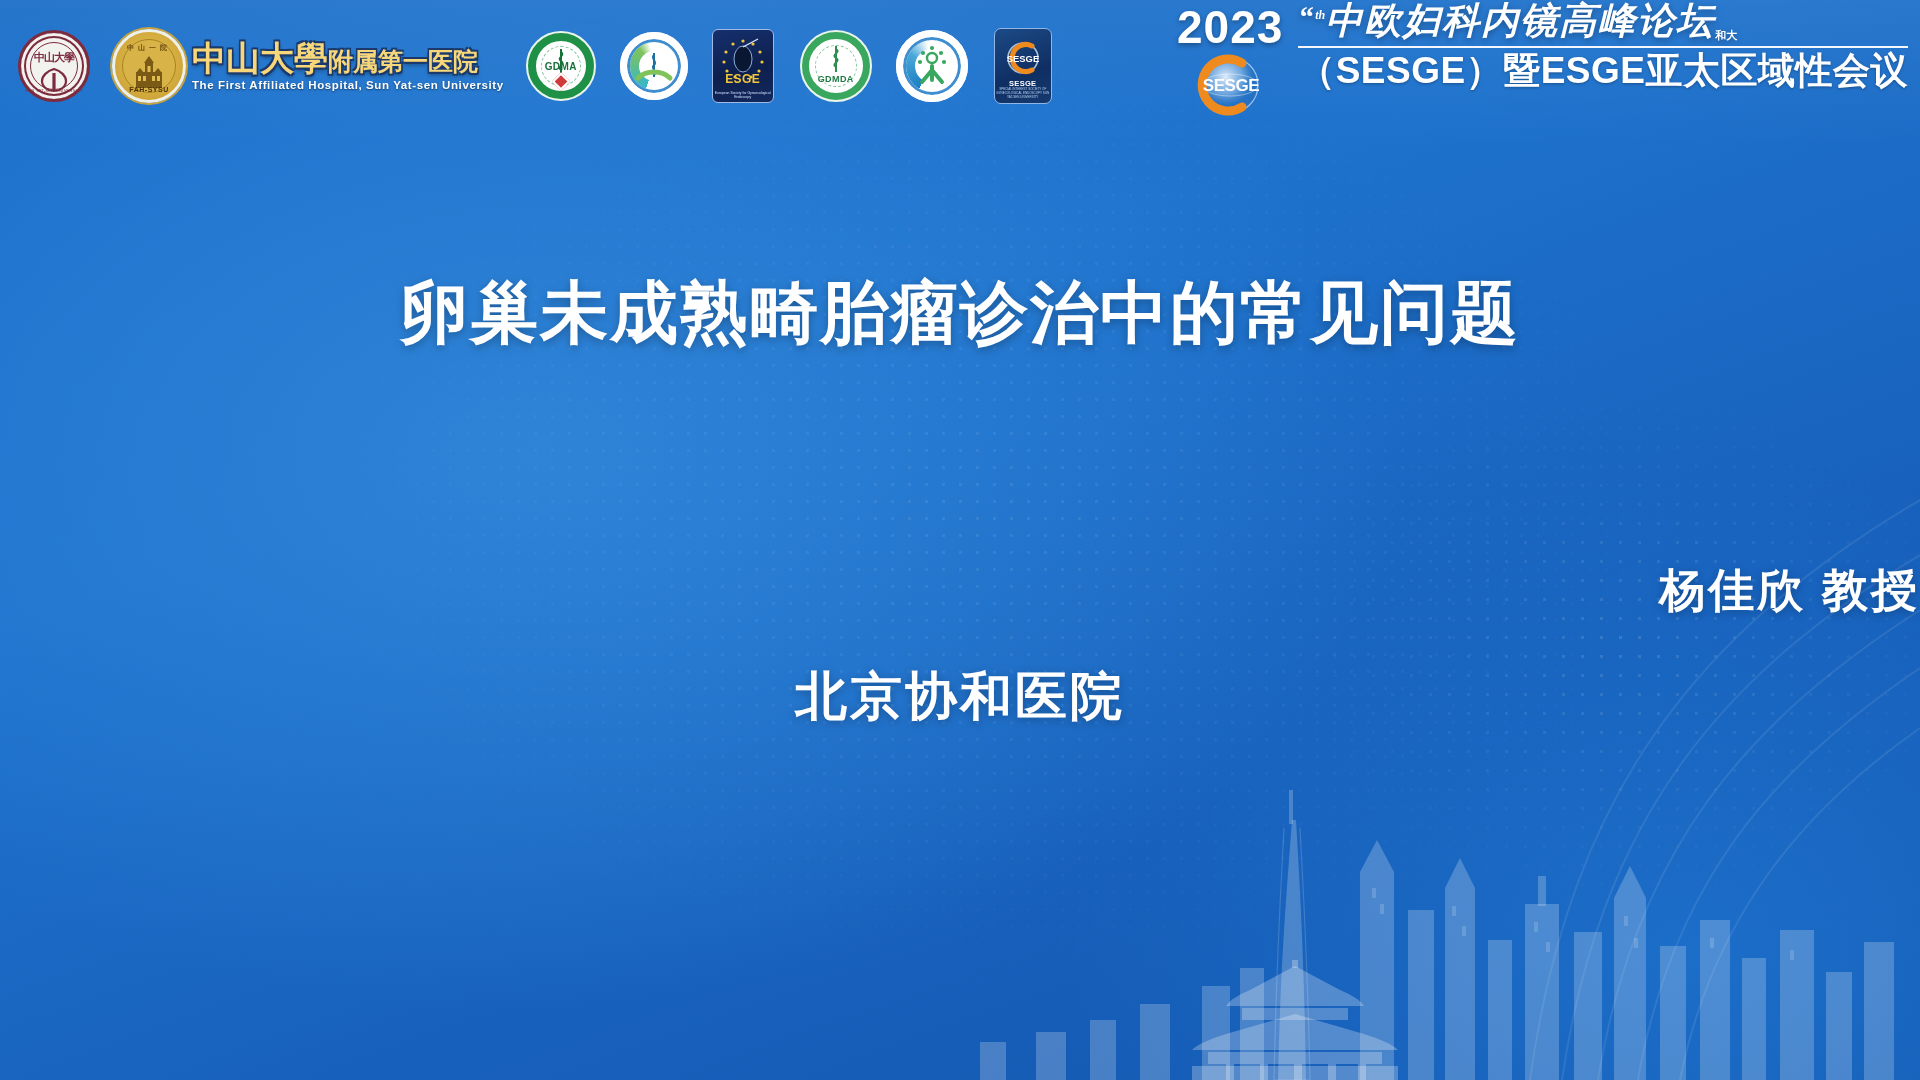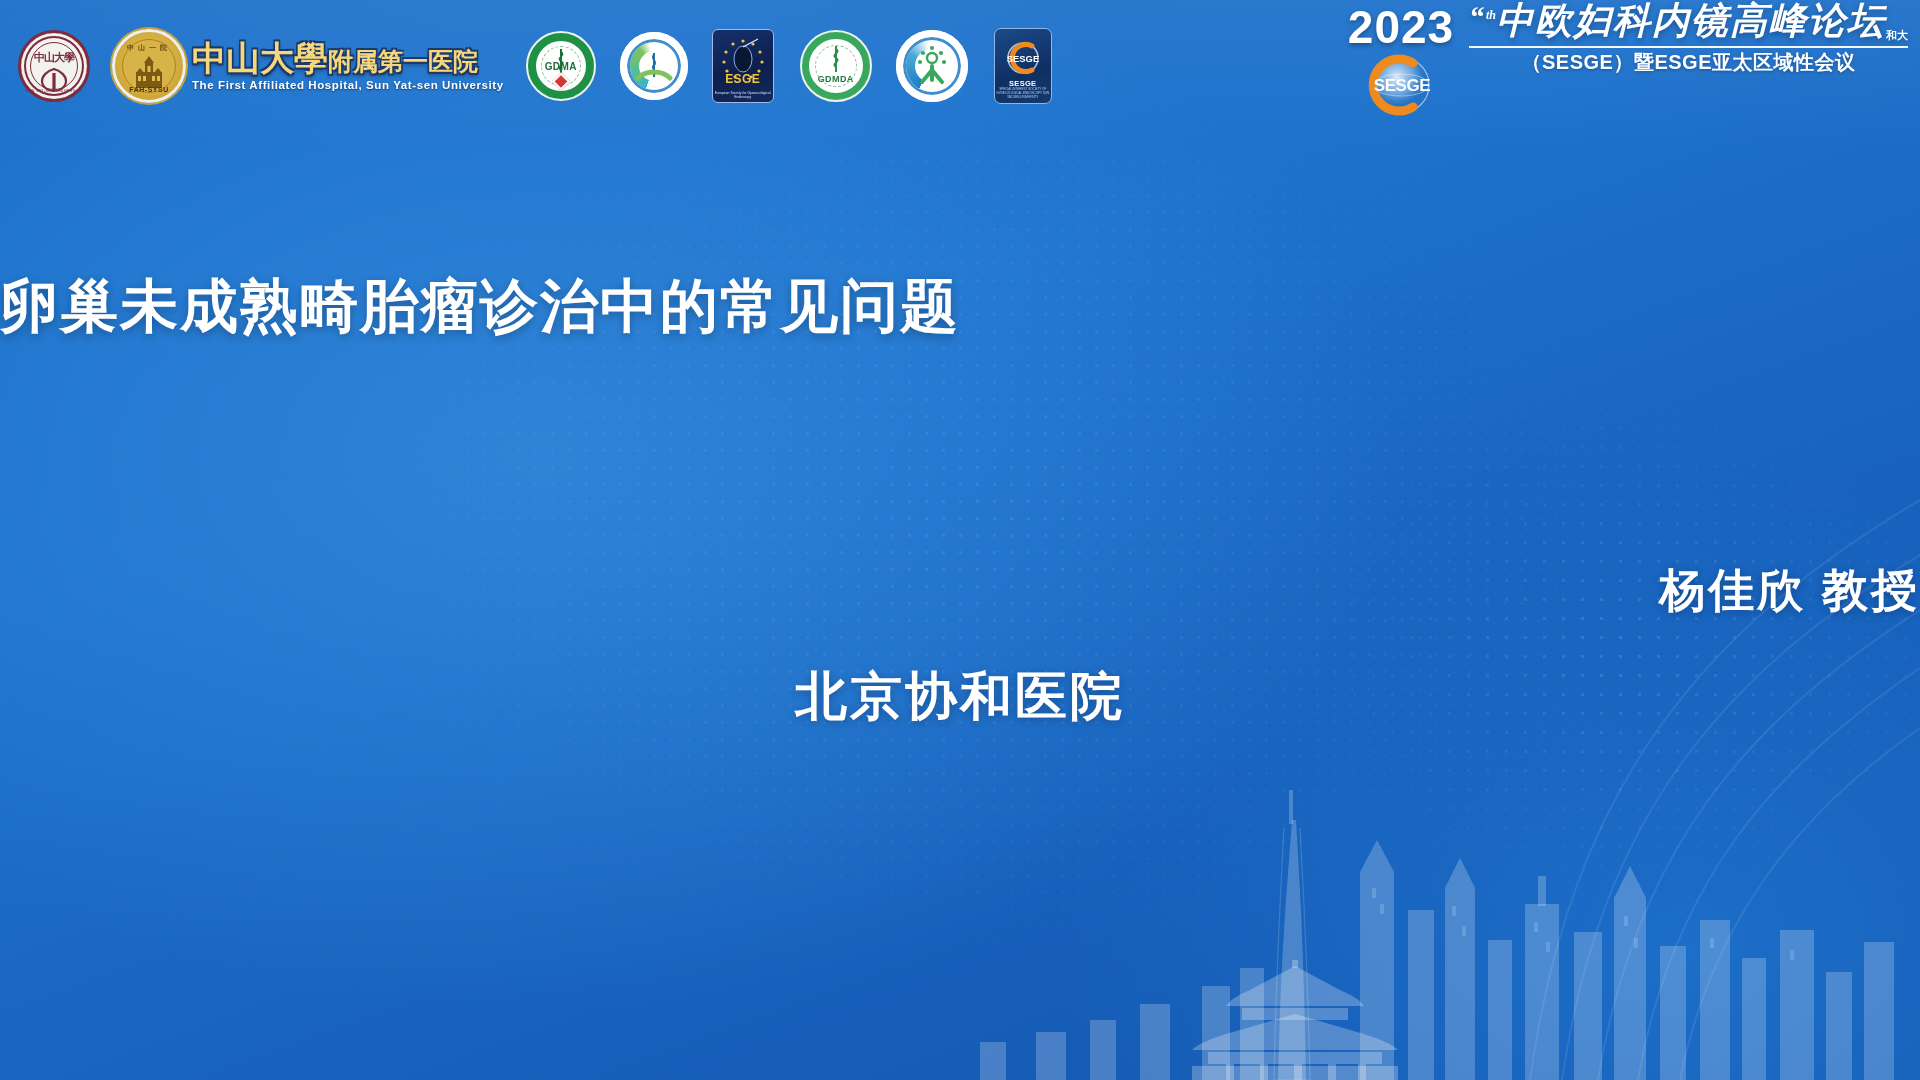--- a/index.html
+++ b/index.html
@@ -137,34 +137,34 @@
     font-family:"Liberation Serif","DejaVu Serif",serif;
     font-size:37px; font-weight:bold; color:#ffffff; letter-spacing:2px;
     font-style:italic; line-height:1; white-space:nowrap;
     text-shadow:0 2px 6px rgba(0,0,0,.32);
   }
   .calli .quote { font-size:30px; vertical-align:6px; }
   .calli .sup { font-size:12px; vertical-align:14px; letter-spacing:0; }
   .calli .sig { font-size:11px; font-style:normal; letter-spacing:0; vertical-align:-6px; }
   .rule { height:2px; background:#ffffff; margin:5px 0 4px; opacity:.95; }
   .confline2 {
-    font-size:20px; font-weight:bold; color:#ffffff; letter-spacing:.5px;
+    font-size:37px; font-weight:bold; color:#ffffff; letter-spacing:.5px;
     white-space:nowrap; text-align:center; line-height:1.05;
     text-shadow:0 1px 3px rgba(0,0,0,.3);
   }
   .confline3 {
     font-size:17px; font-weight:bold; color:#ffffff; letter-spacing:.6px;
     white-space:nowrap; text-align:center; margin-top:4px;
     text-shadow:0 1px 3px rgba(0,0,0,.3);
   }
 
   
   #main-title {
-    position:absolute; left:0; right:0; top:268px; 
-    font-size:58px; font-weight:bold; color:#ffffff; letter-spacing:2px;
+    position:absolute; left:0; right:0; top:268px; text-align:center;
+    font-size:68px; font-weight:bold; color:#ffffff; letter-spacing:2px;
     text-shadow:0 3px 10px rgba(0,0,0,.28);
     white-space:nowrap;
   }
   #speaker {
     position:absolute; left:0; right:0; top:560px; text-align:right;
     font-size:46px; font-weight:bold; color:#ffffff; letter-spacing:3px;
     text-shadow:0 2px 8px rgba(0,0,0,.26);
   }
   #affil {
     position:absolute; left:0; right:0; top:662px; text-align:center;

